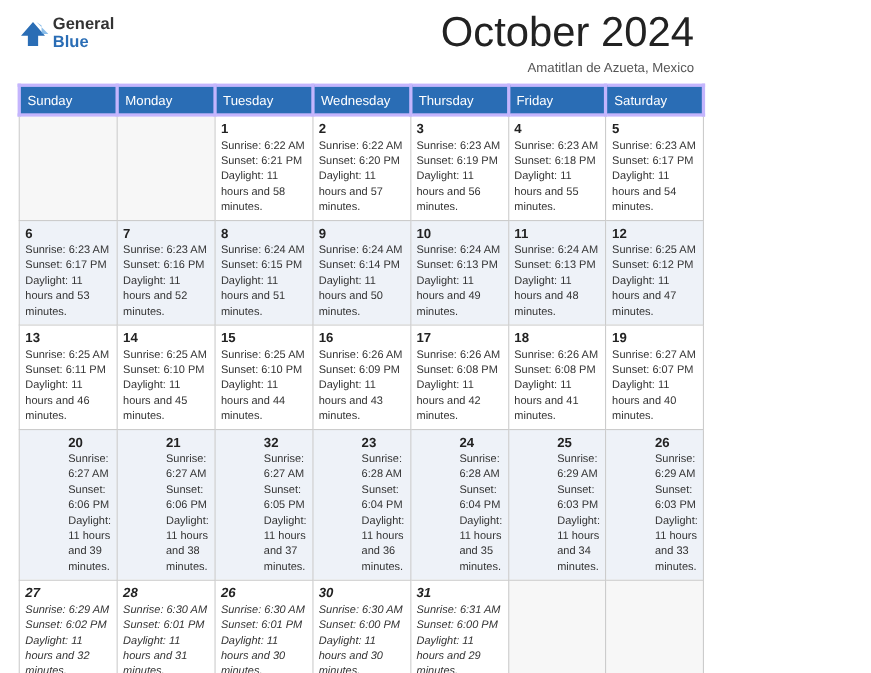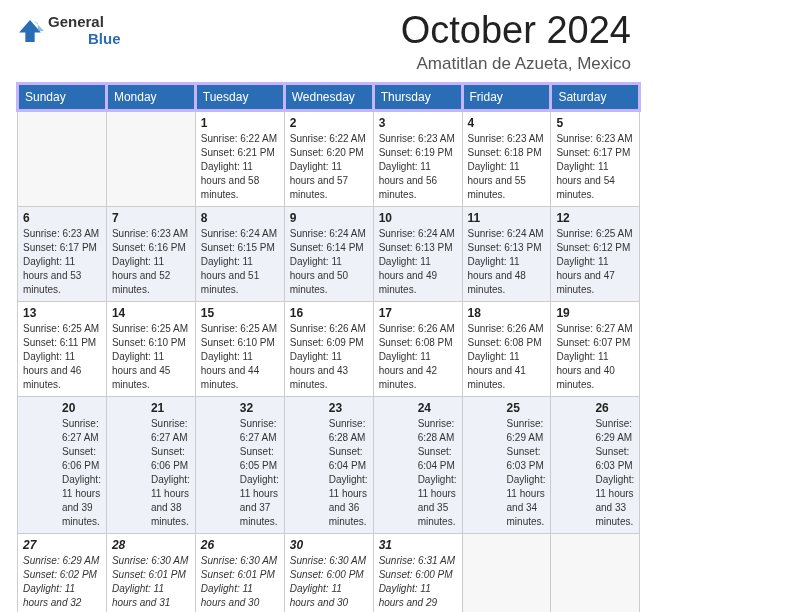--- a/index.html
+++ b/index.html
@@ -35,37 +35,36 @@
     }
     .logo-general {
       font-size: 15px;
       font-weight: bold;
       color: #333;
     }
     .logo-blue {
       font-size: 15px;
       font-weight: bold;
       color: #2a6db5;
-      margin-left: 40px;
     }
     .logo-icon {
       width: 28px;
       height: 28px;
     }
     .title-block {
       text-align: right;
     }
     .month-title {
       font-size: 38px;
       font-weight: normal;
       color: #222;
       line-height: 1.1;
     }
     .subtitle {
-      font-size: 17px;
+      font-size: 12px;
       color: #555;
       margin-top: 2px;
     }
     .calendar {
       width: 100%;
       border-collapse: collapse;
       font-size: 10.5px;
     }
     .calendar th {
       background: #2a6db5;

